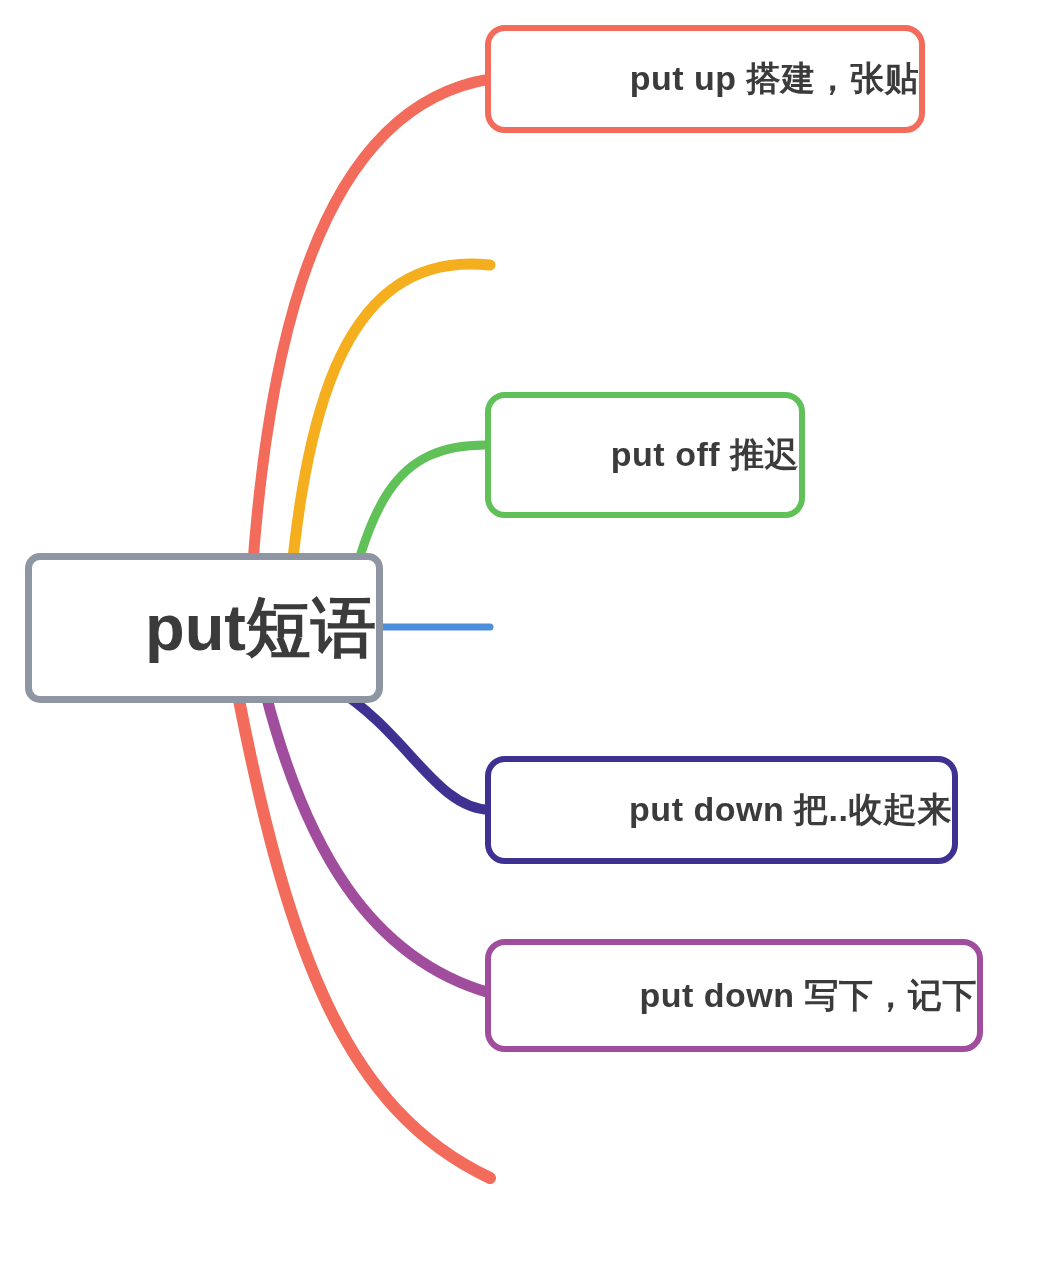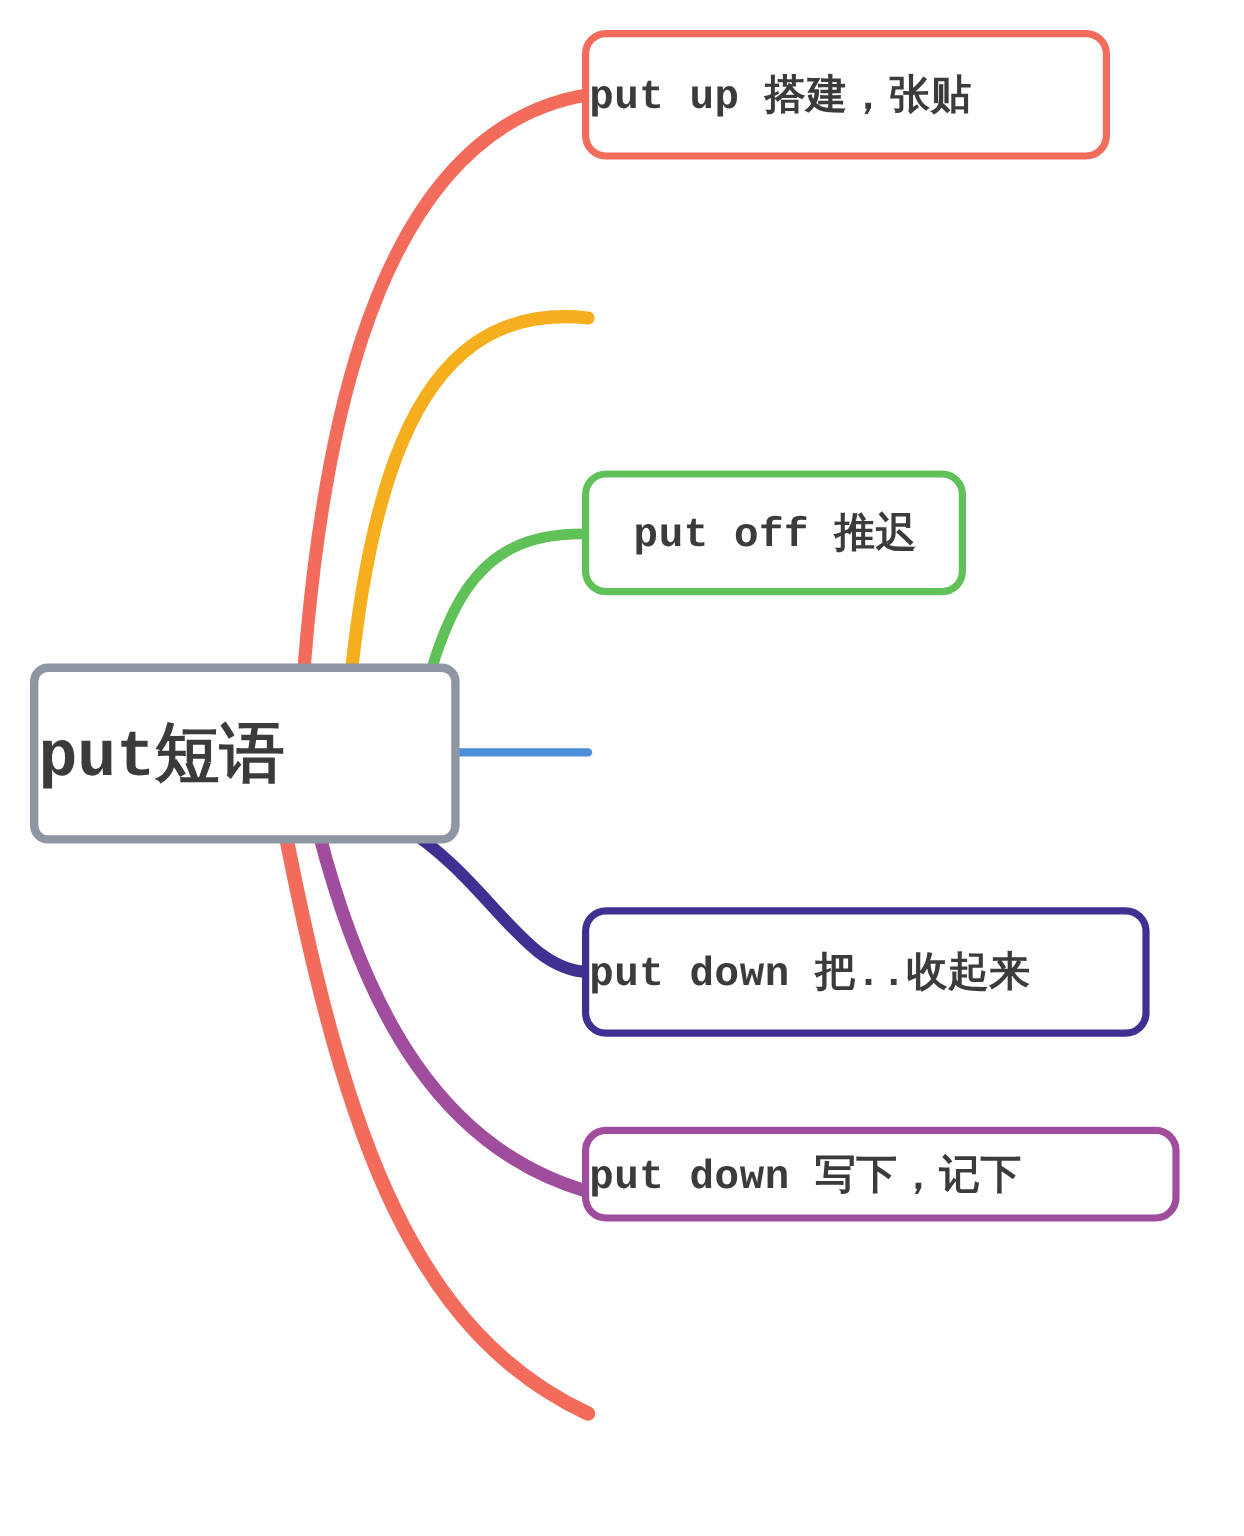--- a/index.html
+++ b/index.html
@@ -20,42 +20,41 @@
     left: 0;
     top: 0;
     z-index: 0;
   }
   .node {
     position: absolute;
     box-sizing: border-box;
     background: #ffffff;
     display: flex;
     align-items: center;
-    justify-content: flex-start;
+    justify-content: flex-end;
     z-index: 2;
-    font-family: Liberation Mono, monospace;
   }
   .node.child {
     border: 6px solid #999999; 
     border-radius: 20px;
   }
   .node.child .label {
     font-size: 34px;
     font-weight: 600;
     color: #3b3b3b;
     white-space: nowrap;
     letter-spacing: 0.5px;
   }
   .node.root {
     border: 7px solid #8e96a3; 
     border-radius: 15px;
     z-index: 3;
   }
   .node.root .label {
-    font-size: 54px;
+    font-size: 65px;
     font-weight: 700;
     color: #3b3b3b;
     white-space: nowrap;
   }
 </style>
 </head>
 <body>
 
 <div class="canvas">
 
@@ -71,27 +70,27 @@
 
   <div class="node root" style="left: 25px; top: 553px; width: 358px; height: 150px; border-color: rgb(142, 150, 163);">
     <span class="label">put短语</span>
   </div>
 
   <div class="node child" style="left: 485px; top: 25px; width: 440px; height: 108px; border-color: rgb(242, 107, 91);">
     <span class="label">put up 搭建，张贴</span>
   </div>
 
 
-  <div class="node child" style="left: 485px; top: 392px; width: 320px; height: 104px; border-color: rgb(97, 193, 89); padding-left: 37px;">
+  <div class="node child" style="left: 485px; top: 392px; width: 320px; height: 126px; border-color: rgb(97, 193, 89); padding-left: 37px;">
     <span class="label">put off 推迟</span>
   </div>
 
 
   <div class="node child" style="left: 485px; top: 756px; width: 473px; height: 108px; border-color: rgb(62, 49, 146);">
     <span class="label">put down 把..收起来</span>
   </div>
 
-  <div class="node child" style="left: 485px; top: 939px; width: 498px; height: 79px; border-color: rgb(161, 77, 157);">
+  <div class="node child" style="left: 485px; top: 939px; width: 498px; height: 113px; border-color: rgb(161, 77, 157);">
     <span class="label">put down 写下，记下</span>
   </div>
 
 
 </div>
 
 </body></html>

